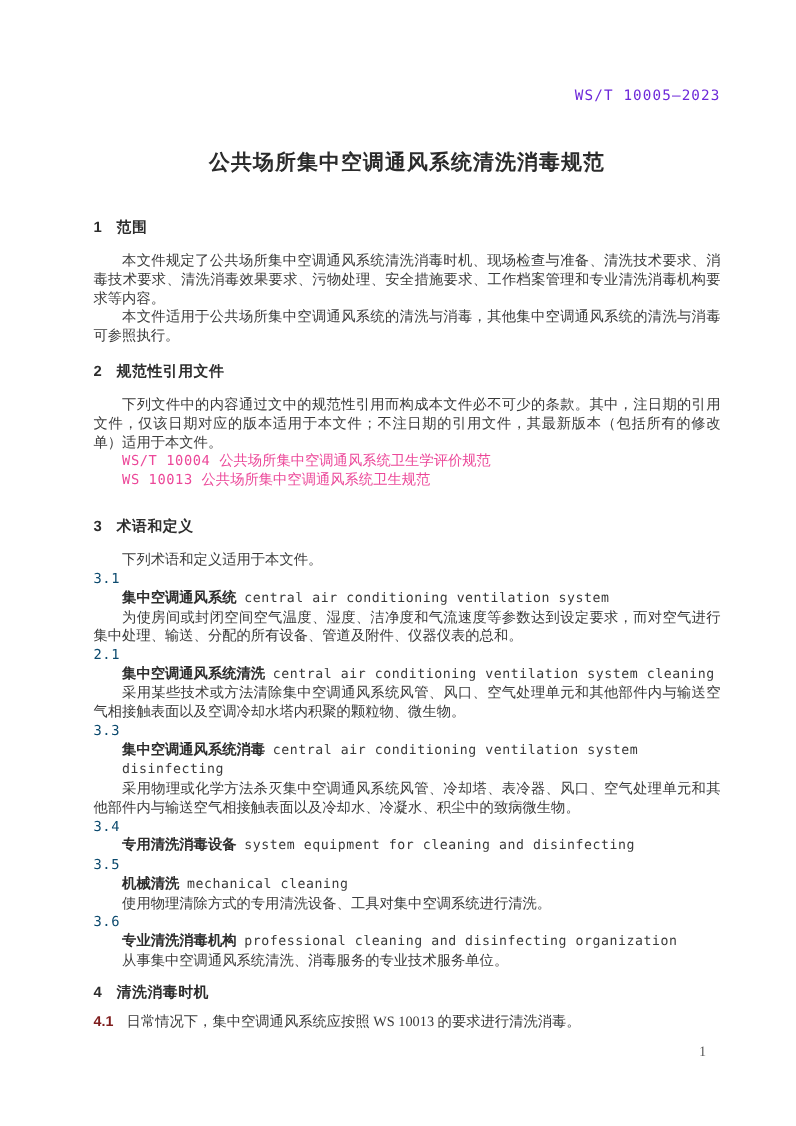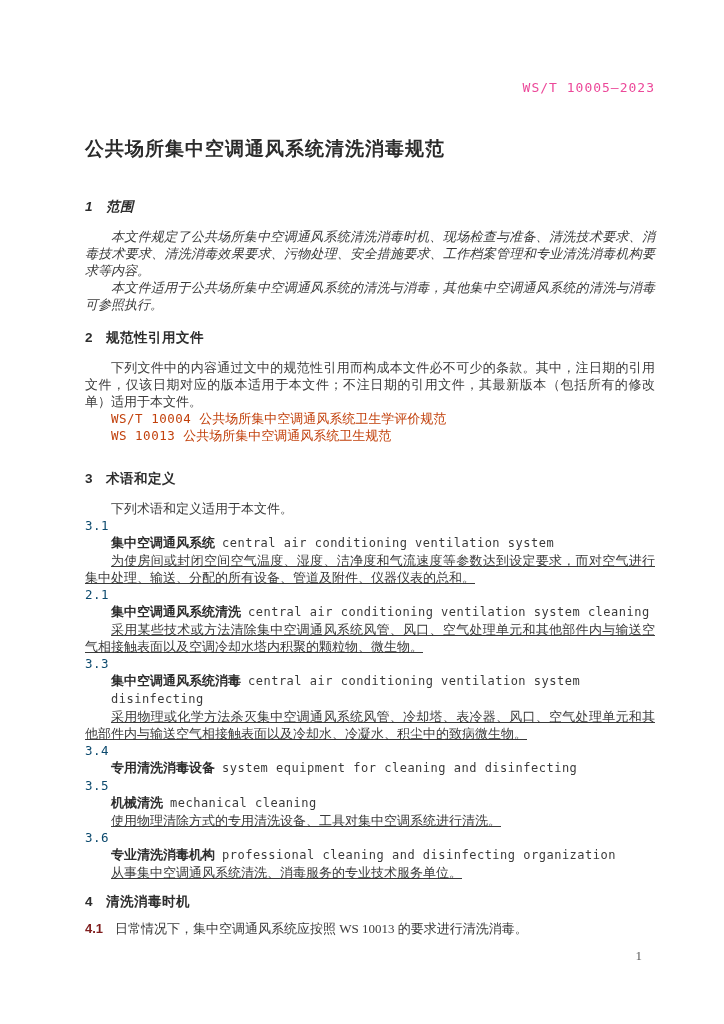--- a/index.html
+++ b/index.html
@@ -13,36 +13,36 @@
     overflow: hidden;
     font-family: "Liberation Serif", serif;
     color: #3a3a3a;
   }
   .mono { font-family: "DejaVu Sans Mono", monospace; }
 
   .header-ref {
     text-align: right;
     font-size: 13px;
     line-height: 16px;
-    color: #ec4899;
+    color: #6d28d9;
     letter-spacing: 1px;
   }
   .doc-title {
     margin: 40px 0 0 0;
-    text-align: left;
+    text-align: center;
     font-family: "Liberation Sans", sans-serif;
     font-weight: 700;
     font-size: 19px;
     line-height: 26px;
     color: #2b2b2b;
     letter-spacing: 1px;
   }
 
   section { display: block; }
-  #sec1 { margin-top: 36px; font-style: italic; }
+  #sec1 { margin-top: 36px; }
   #sec2 { margin-top: 16px; }
   #sec3 { margin-top: 26px; }
   #sec4 { margin-top: 12px; }
 
   .sec-h {
     margin: 0;
     font-family: "Liberation Sans", sans-serif;
     font-weight: 700;
     font-size: 13.5px;
     line-height: 17px;
@@ -59,21 +59,21 @@
     text-indent: 2em;
     color: #3a3a3a;
   }
   .gap-top { margin-top: 13px; }
 
   .ref-line {
     margin: 0;
     padding-left: 2em;
     font-size: 13px;
     line-height: 17px;
-    color: #c2410c;
+    color: #ec4899;
   }
   .ref-code { font-size: 12.5px; letter-spacing: 0.5px; }
   .ref-title { margin-left: 8px; }
 
   .term-id {
     font-size: 12.5px;
     line-height: 17px;
     letter-spacing: 0.5px;
     color: #0c4a6e;
   }
@@ -87,21 +87,21 @@
     font-weight: 700;
     color: #2d2d2d;
   }
   .term-en {
     font-size: 12px;
     color: #3a3a3a;
     margin-left: 7px;
     letter-spacing: 0.5px;
     margin-top: 30px;
   }
-  .term-def { text-indent: 2em; text-decoration: underline; }
+  .term-def { text-indent: 2em; }
 
   .clause {
     margin: 10px 0 0 0;
     font-size: 13px;
     line-height: 17px;
     color: #3a3a3a;
   }
   .clause-num {
     font-family: "Liberation Sans", sans-serif;
     font-weight: 700;

